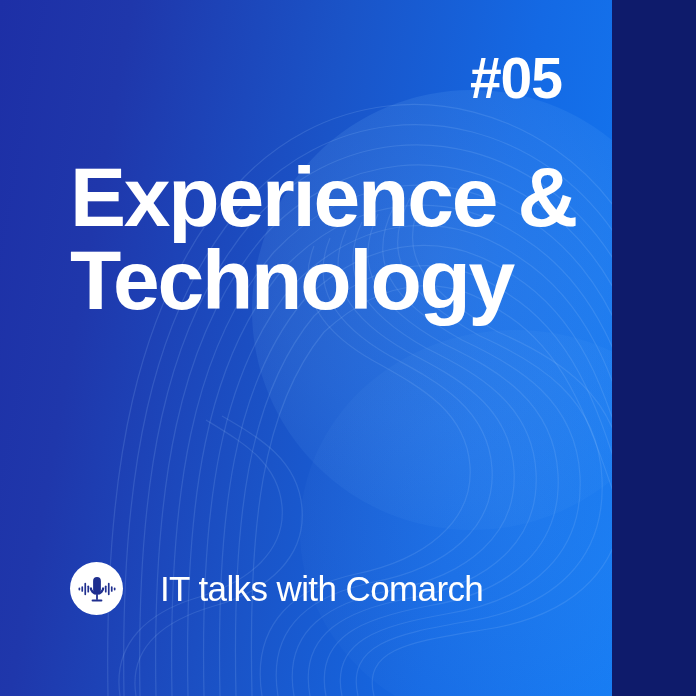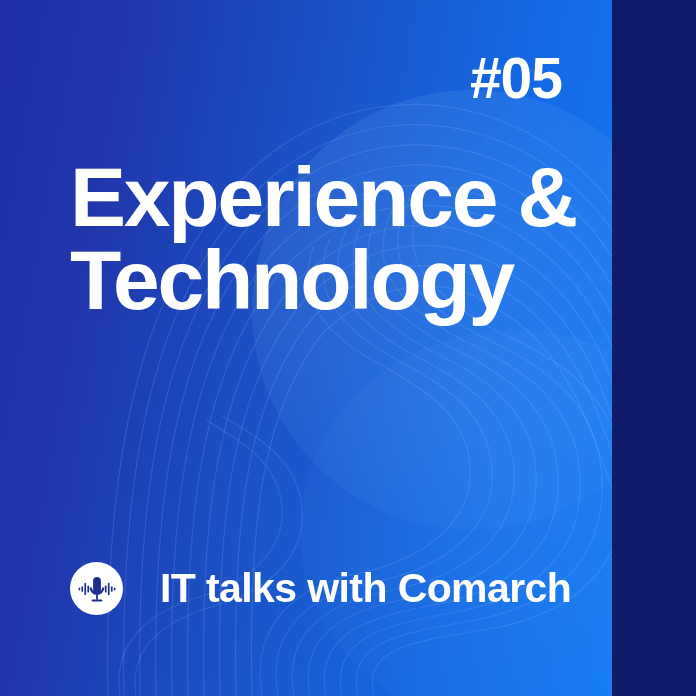--- a/index.html
+++ b/index.html
@@ -93,22 +93,22 @@
     flex:0 0 53px;
     border-radius:50%;
     background:#ffffff;
     display:flex;
     align-items:center;
     justify-content:center;
   }
   #mic-badge svg { display:block; }
 
   #podcast-name {
-    font-size:41px;
-    font-weight:bold;
+    font-size:35px;
+    font-weight:normal;
     color:#ffffff;
     letter-spacing:-0.6px;
     line-height:1;
     white-space:nowrap;
   }
 </style>
 </head>
 <body>
 
 <div id="cover">

